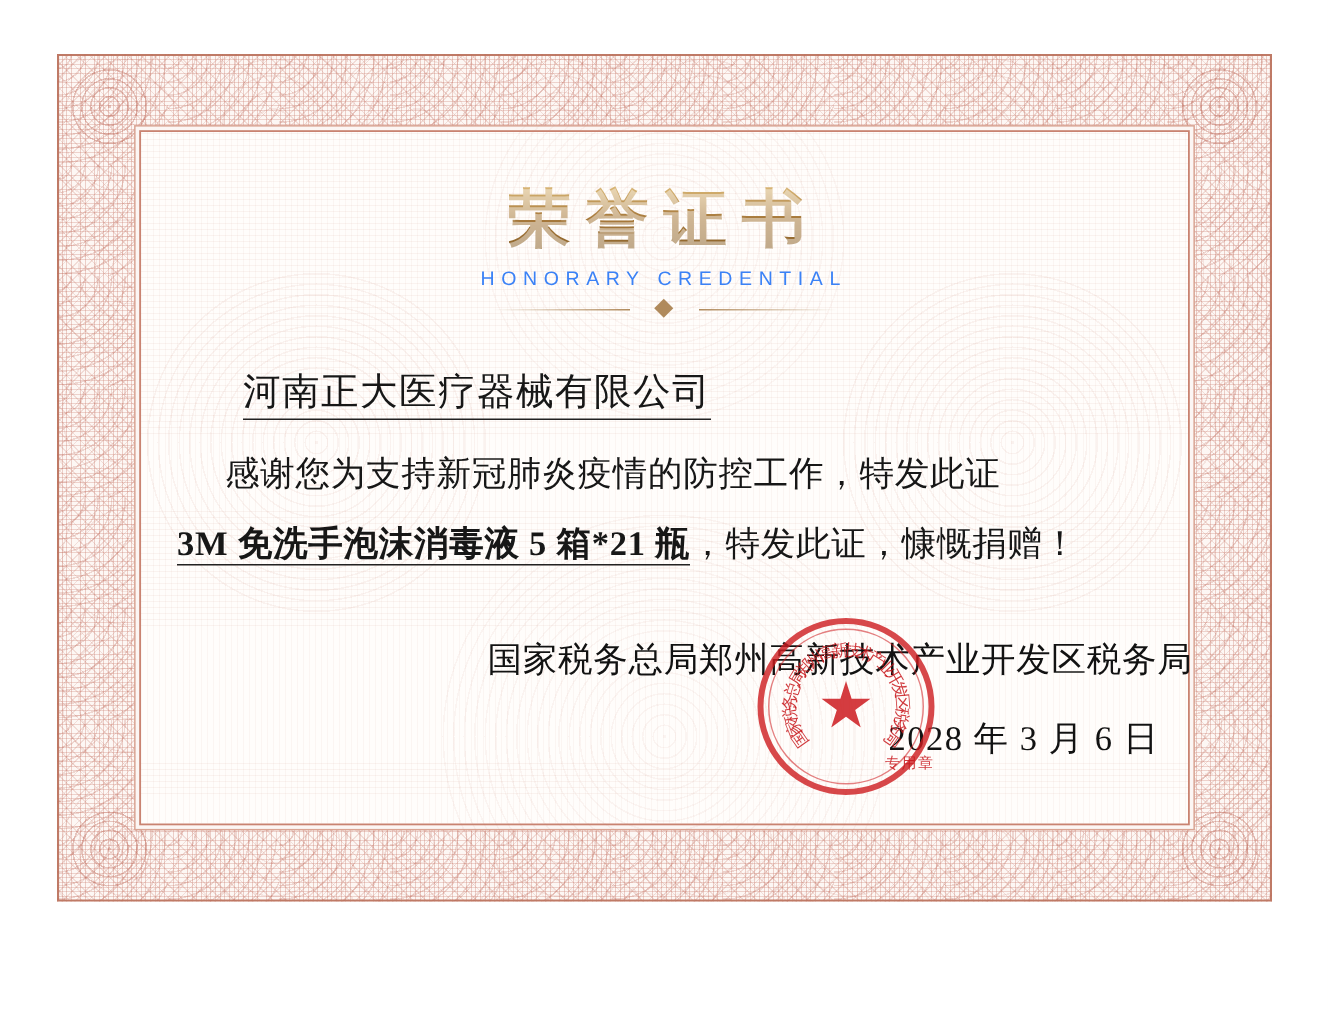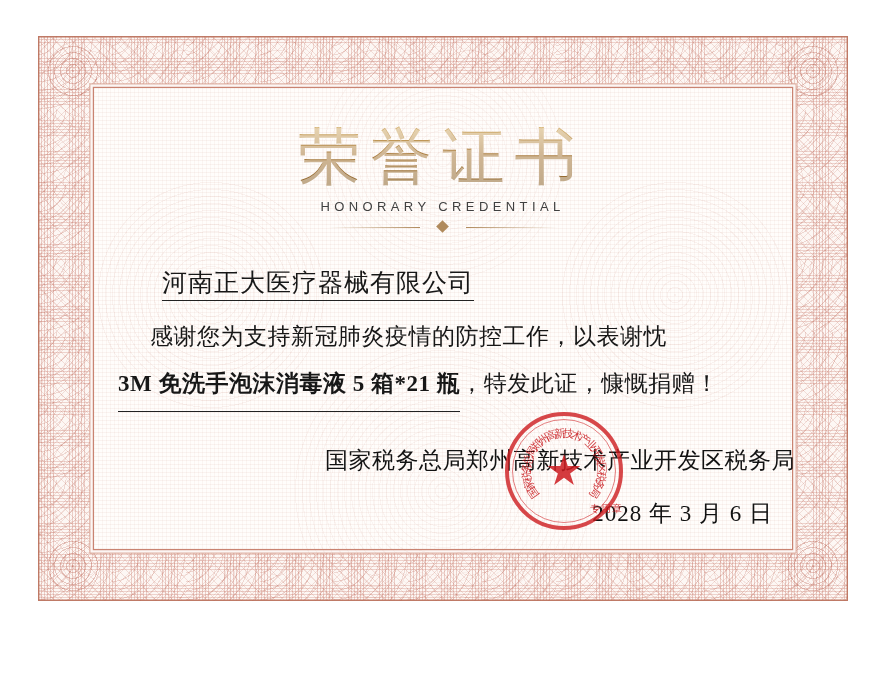--- a/index.html
+++ b/index.html
@@ -141,39 +141,39 @@
     box-sizing: border-box;
   }
 
   .title-block {
     text-align: center;
     margin-top: 72px;
   }
 
   .cert-title {
     font-family: "DejaVu Serif", serif;
-    font-size: 62px;
-    font-weight: 400;
+    font-size: 42px;
+    font-weight: 700;
     letter-spacing: 10px;
     line-height: 1.05;
     color: #a8814a;
     background: linear-gradient(180deg, #d9b777 0%, #a87a3c 48%, #8a6129 100%);
     -webkit-background-clip: text;
     background-clip: text;
     -webkit-text-fill-color: transparent;
     text-shadow: 0 1px 0 rgba(255,255,255,0.45);
     display: inline-block;
   }
 
   .cert-subtitle {
     margin-top: 10px;
     font-family: "Liberation Sans", sans-serif;
     font-size: 13px;
     letter-spacing: 4.4px;
-    color: #404040;
+    color: #3b82f6;
   }
 
   .subtitle-divider {
     margin: 7px auto 0;
     width: 230px;
     height: 12px;
     position: relative;
   }
   .subtitle-divider .line {
     position: absolute;
@@ -220,21 +220,21 @@
   }
 
   .line-donation {
     margin-top: 16px;
     margin-left: 28px;
     font-size: 23px;
     letter-spacing: 0.5px;
   }
   .line-donation .item {
     border-bottom: 1.6px solid #222;
-    padding-bottom: 15px;
+    padding-bottom: 1px;
     font-weight: 700;
   }
 
   .signature-block {
     margin-top: 46px;
     text-align: right;
     color: #121212;
   }
   .issuer {
     font-size: 23px;
@@ -333,21 +333,21 @@
       <div class="subtitle-divider">
         <div class="line left"></div>
         <div class="diamond"></div>
         <div class="line right"></div>
       </div>
     </div>
 
     <div class="body-block">
       <div class="line-recipient">河南正大医疗器械有限公司</div>
 
-      <div class="line-thanks">感谢您为支持新冠肺炎疫情的防控工作，以表谢忱</div>
+      <div class="line-thanks">感谢您为支持新冠肺炎疫情的防控工作，特发此证</div>
 
       <div class="line-donation">
         <span class="item">3M 免洗手泡沫消毒液 5 箱*21 瓶</span><span>，特发此证，慷慨捐赠！</span>
       </div>
     </div>
 
     <div class="signature-block">
       <div class="issuer">国家税务总局郑州高新技术产业开发区税务局</div>
       <div class="issue-date">2028 年 3 月 6 日</div>
     </div>

